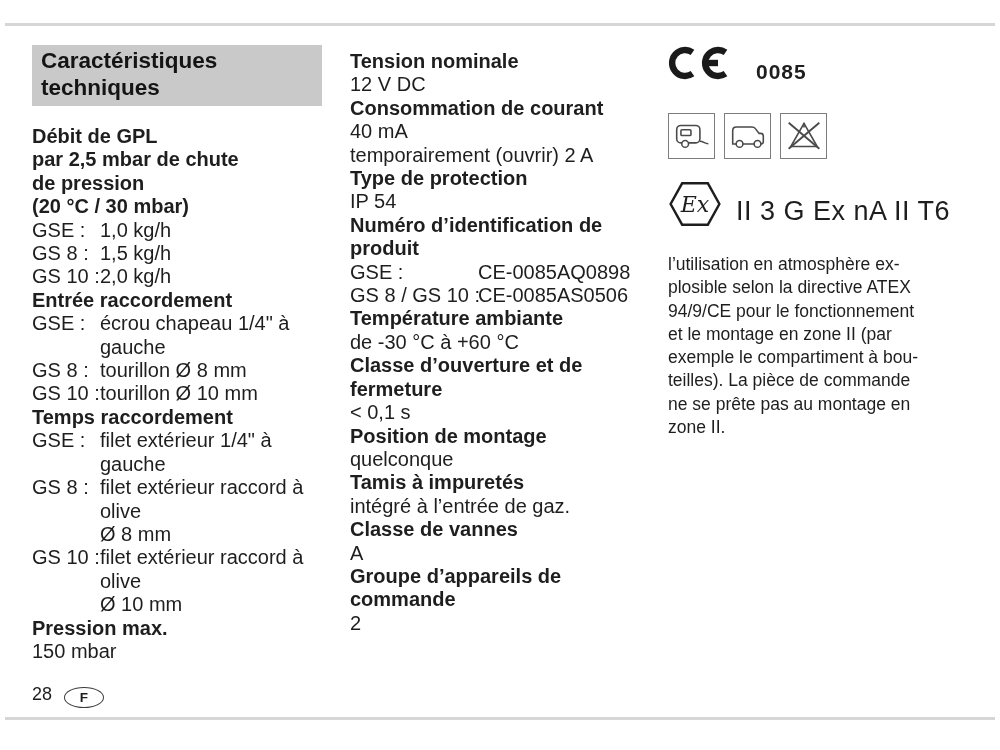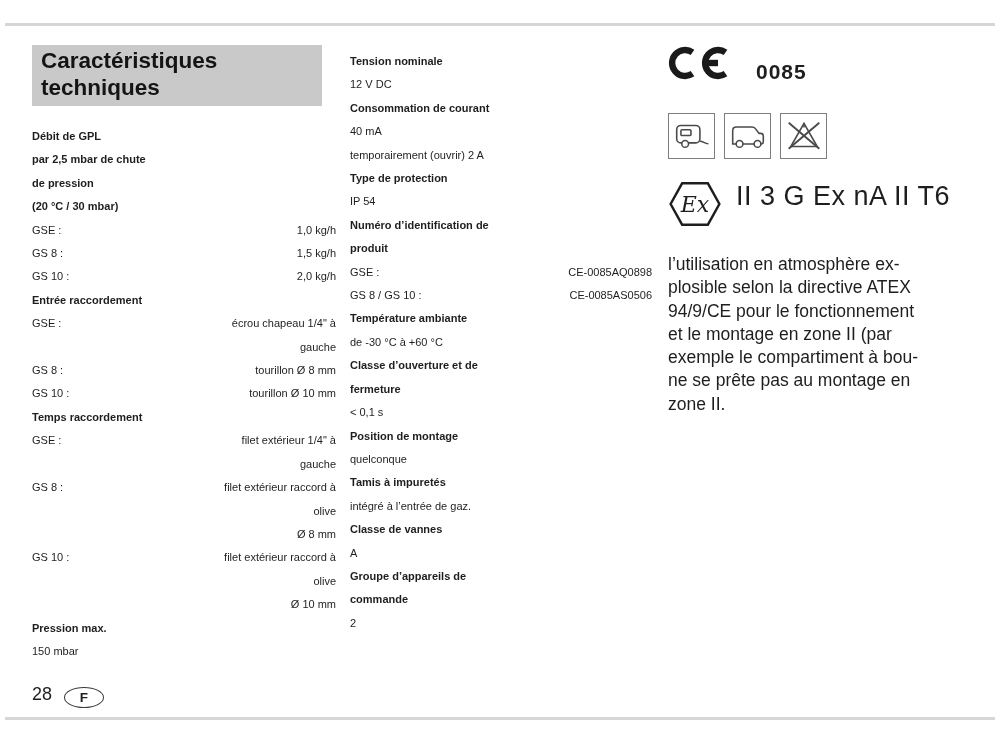--- a/index.html
+++ b/index.html
@@ -14,32 +14,32 @@
   .col{position:absolute;}
   .col-left{left:32px;top:45px;width:304px;}
   .col-middle{left:350px;top:50px;width:302px;}
   .col-right{left:668px;top:46px;width:294px;}
 
   .section-header{
     background:#c9c9c9;width:272px;padding:3px 9px 5px 9px;
     font-weight:bold;font-size:22.5px;line-height:26.5px;color:#141414;
   }
   .blocks{margin-top:19px;}
-  .line,.pair{font-size:11px;line-height:23.4px;white-space:nowrap;}
+  .line,.pair{font-size:20px;line-height:23.4px;white-space:nowrap;}
   .bold{font-weight:bold;}
-  .pair{display:flex;justify-content:space-between;}
+  .pair{display:flex;}
   .col-left .lbl{flex:0 0 68px;width:68px;}
   .col-middle .lbl{flex:0 0 128px;width:128px;}
 
   .ce-row{display:flex;align-items:flex-start;height:34px;}
   .ce-number{font-weight:bold;font-size:21px;margin-left:26px;margin-top:14px;letter-spacing:1px;}
   .picto-row{display:flex;gap:9px;margin-top:33px;}
   .picto{box-sizing:border-box;width:47px;height:46px;border:1.5px solid #7d7d7d;
          display:flex;align-items:center;justify-content:center;background:#fff;}
-  .ex-row{display:flex;align-items:flex-start;margin-top:22px;}
+  .ex-row{display:flex;align-items:flex-end;margin-top:22px;}
   .ex-code{font-size:27px;margin-left:14px;letter-spacing:.5px;white-space:nowrap;}
   .paragraph{margin-top:26px;font-size:17.5px;line-height:23.3px;}
   .pline{white-space:nowrap;}
 
   .footer-pagenum{position:absolute;left:32px;top:684px;font-size:18px;}
   .country-badge{
     position:absolute;left:64px;top:687px;width:38px;height:19px;
     border:1.7px solid #3c3c3c;border-radius:50%;
     display:flex;align-items:center;justify-content:center;
     font-weight:bold;font-size:13.5px;letter-spacing:.5px;
@@ -223,20 +223,21 @@
       </span>
       <span class="ex-code">II 3 G Ex nA II T6</span>
     </div>
 
     <div class="paragraph" id="atex-paragraph">
         <div class="pline">l’utilisation en atmosphère ex-</div>
         <div class="pline">plosible selon la directive ATEX</div>
         <div class="pline">94/9/CE pour le fonctionnement</div>
         <div class="pline">et le montage en zone II (par</div>
         <div class="pline">exemple le compartiment à bou-</div>
+        <div class="pline">teilles). La pièce de commande</div>
         <div class="pline">ne se prête pas au montage en</div>
         <div class="pline">zone II.</div>
       </div>
   </section>
 
   <div class="footer-pagenum">28</div>
   <div class="country-badge">
     <span>F</span>
   </div>
 

